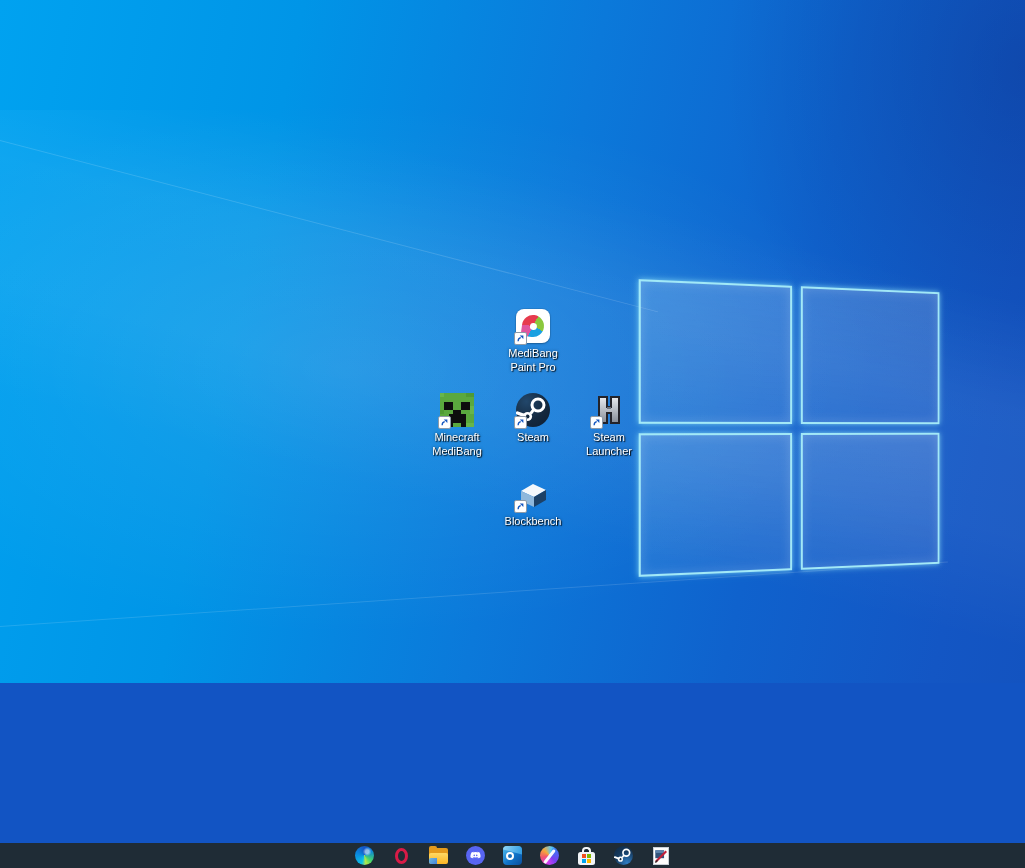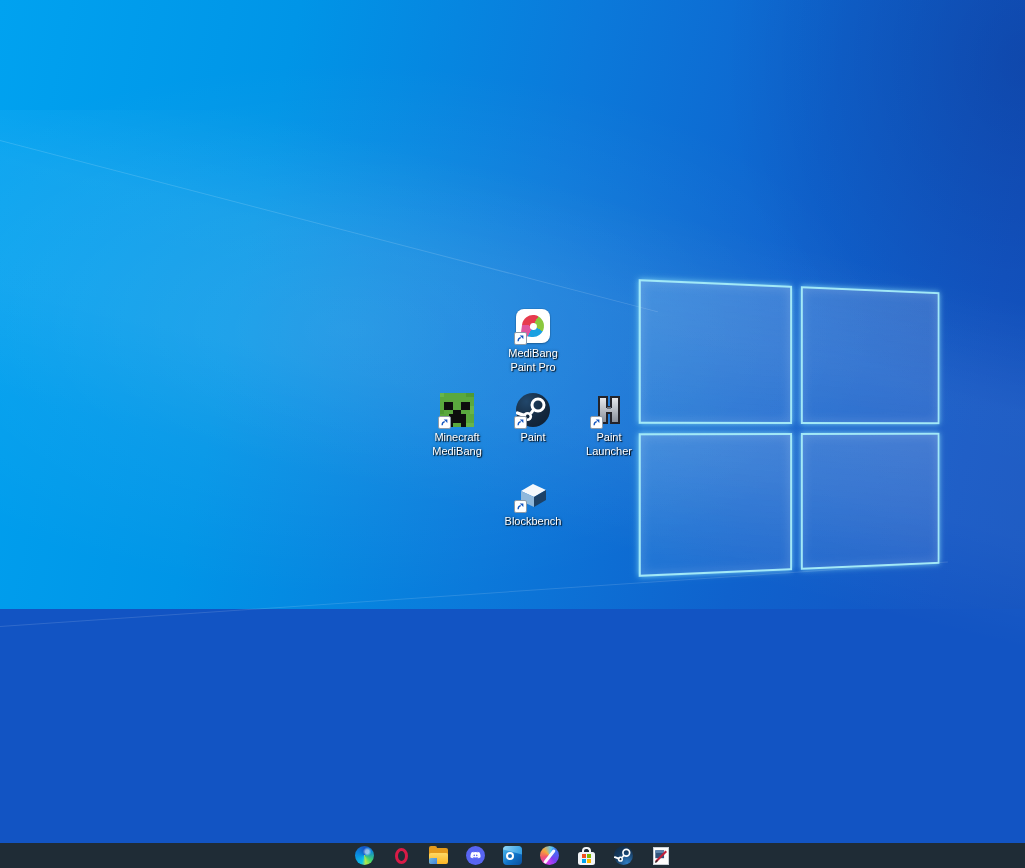--- a/index.html
+++ b/index.html
@@ -3,21 +3,21 @@
 <meta charset="utf-8">
 <style>
   html,body{margin:0;padding:0;}
   body{
     width:1025px;height:868px;overflow:hidden;position:relative;
     font-family:"Liberation Sans", sans-serif;
     background:#1254c3;
   }
   
   .desktop{
-    position:absolute;left:0;top:0;width:1025px;height:609px;
+    position:absolute;left:0;top:0;width:1025px;height:683px;
     background:
       radial-gradient(ellipse 760px 380px at 34% 54%, rgba(255,255,255,0.10), transparent 70%),
       radial-gradient(ellipse 500px 600px at 100% 10%, rgba(0,0,60,0.18), transparent 60%),
       linear-gradient(102deg,#00a2f0 0%, #0095e7 26%, #0b79da 52%, #0f62cd 74%, #1356c4 92%, #1353c0 100%);
   }
   .ray{position:absolute;background:rgba(255,255,255,0.32);height:1px;transform-origin:left top;pointer-events:none;}
   .ray1{left:0;top:140px;width:680px;transform:rotate(14.6deg);opacity:.45;}
   .ray2{left:0;top:626px;width:950px;transform:rotate(-3.9deg);opacity:.4;}
   .beam{
     position:absolute;left:0;top:110px;width:100%;height:540px;pointer-events:none;
@@ -160,21 +160,21 @@
           <line x1="1.5" y1="20" x2="8.5" y2="22.6" stroke="#fff" stroke-width="3.4" stroke-linecap="round"></line>
         </svg>
       </div>
       <div class="shortcut">
         <svg viewBox="0 0 11 11" width="9" height="9">
             <path d="M2.6 8.8 Q2.6 5 5.8 4.4" fill="none" stroke="#1557c0" stroke-width="1.6"></path>
             <path d="M4.6 1.8 L9 1.8 L9 6.2 Z" fill="#1557c0"></path>
           </svg>
       </div>
     </div>
-    <span class="label">Paint</span>
+    <span class="label">Steam</span>
   </div>
 
   <div class="dicon" style="left:571px;top:393px;" title="Hytale Launcher">
     <div class="art">
       <svg viewBox="0 0 34 34" width="34" height="34">
         <defs>
           <linearGradient id="hgrad" x1="0" y1="0" x2="0" y2="1">
             <stop offset="0" stop-color="#e8ebef"></stop>
               <stop offset="0.5" stop-color="#b7bcc4"></stop>
               <stop offset="1" stop-color="#858b96"></stop>
@@ -183,21 +183,21 @@
         <path d="M7 4 h8 v10 h4 v-10 h8 v26 h-8 v-10 h-4 v10 h-8 z" fill="url(#hgrad)" stroke="#23232a" stroke-width="2" stroke-linejoin="miter"></path>
         <path d="M15 14 h4 v2 h-4 z" fill="#6d737e"></path>
       </svg>
       <div class="shortcut">
         <svg viewBox="0 0 11 11" width="9" height="9">
             <path d="M2.6 8.8 Q2.6 5 5.8 4.4" fill="none" stroke="#1557c0" stroke-width="1.6"></path>
             <path d="M4.6 1.8 L9 1.8 L9 6.2 Z" fill="#1557c0"></path>
           </svg>
       </div>
     </div>
-    <span class="label">Paint Launcher</span>
+    <span class="label">Steam Launcher</span>
   </div>
 
   <div class="dicon" style="left:495px;top:477px;" title="Blockbench">
     <div class="art">
       <svg viewBox="0 0 34 34" width="34" height="34">
         <polygon points="5,14 17,7 30,13 18,20" fill="#f4f8fc"></polygon>
         <polygon points="18,20 30,13 30,23 18,30" fill="#1d4166"></polygon>
         <polygon points="5,14 18,20 18,30 5,24" fill="#8fb8dc"></polygon>
       </svg>
       <div class="shortcut">

